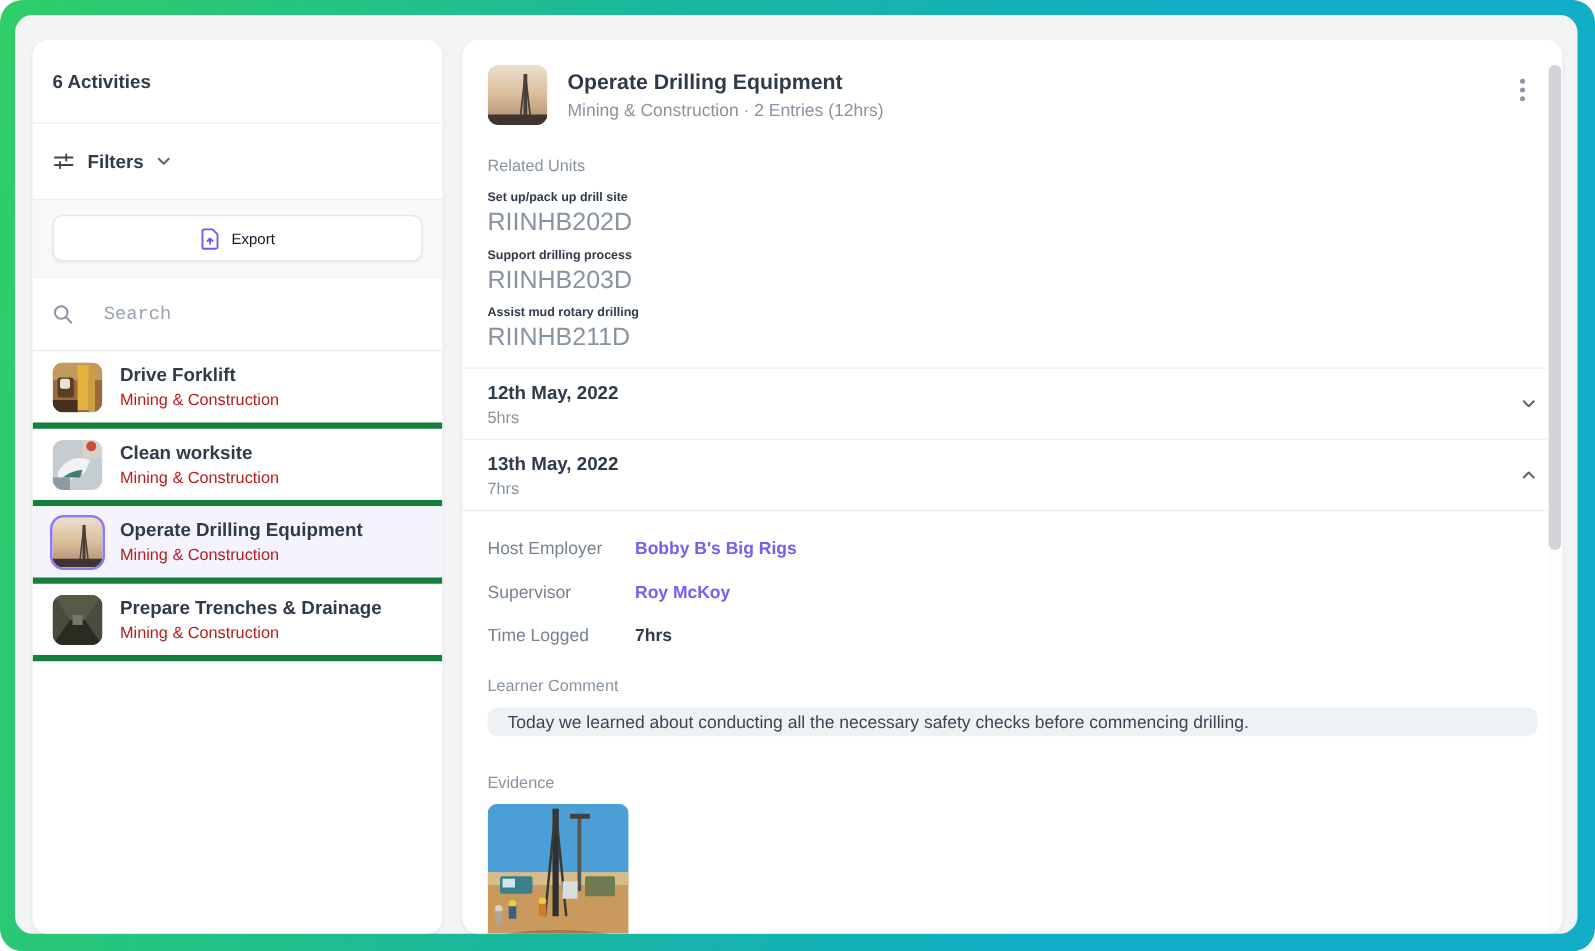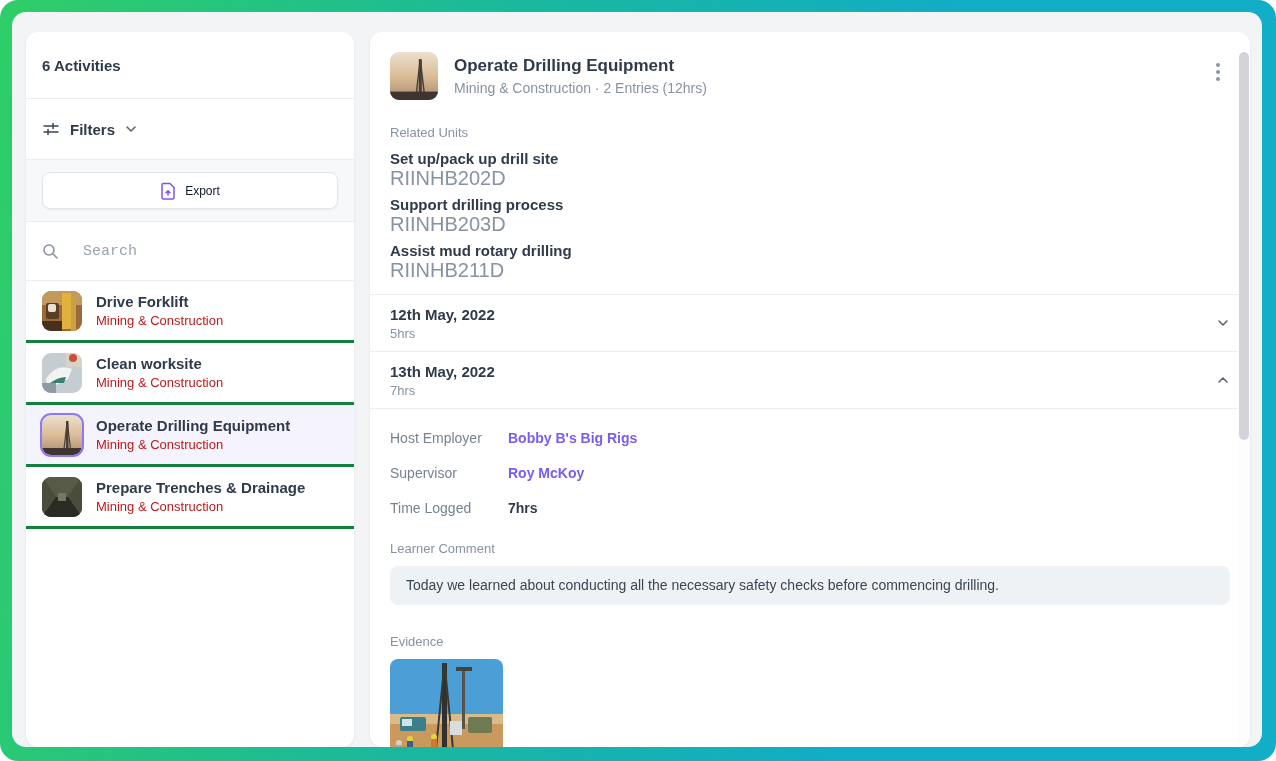--- a/index.html
+++ b/index.html
@@ -36,21 +36,21 @@
     font-size:12px; font-weight:500; color:#0f172a; cursor:pointer; box-shadow:0 1px 2px rgba(16,24,40,.05);
   }
   .sb-search { display:flex; align-items:center; gap:12px; padding:0 16px; height:58px; flex:0 0 auto; }
   .sb-search input {
     border:none; outline:none; font-size:15px; color:#39434f; flex:1; background:transparent;
     font-family:Liberation Mono, monospace;
     margin-left:12px;
   }
   .sb-search input::placeholder { color:#9aa4b0; }
   .sb-list { flex:1; overflow:hidden; }
-  .sb-item { display:flex; align-items:center; gap:14px; padding:0 16px; height:62px; border-bottom:3px solid #15803d; cursor:pointer; }
+  .sb-item { display:flex; align-items:center; gap:14px; padding:0 16px; height:62px; border-bottom:5px solid #15803d; cursor:pointer; }
   .sb-item.selected { background:#f5f3fc; }
   .thumb-wrap { width:40px; height:40px; border-radius:9px; overflow:hidden; flex:0 0 auto; }
   .sb-item.selected .thumb-wrap { outline:2px solid #8f79f0; outline-offset:0; }
   .sb-item .t { font-size:15px; font-weight:700; color:#2f3b4a; line-height:20px; }
   .sb-item .s { font-size:13px; color:#b91c1c; line-height:18px; }
 
   
   .main {
     position:absolute; left:358px; top:20px; width:880px; height:715px;
     overflow:hidden;
@@ -62,35 +62,35 @@
   .m-thumb { width:48px; height:48px; border-radius:9px; overflow:hidden; flex:0 0 auto; }
   .m-head-text { margin-left:16px; padding-top:2px; flex:1; }
   .m-title { font-size:17px; font-weight:700; color:#2f3b4a; line-height:24px; }
   .m-sub { font-size:14px; color:#8793a1; line-height:21px; }
   .kebab { width:24px; height:24px; display:flex; flex-direction:column; align-items:center; justify-content:center; gap:3px; cursor:pointer; margin-top:8px; }
   .kebab i { width:4px; height:4px; border-radius:50%; background:#8b95a5; }
 
   .m-related { padding:4px 20px 14px; }
   .sec-label { font-size:13px; color:#8793a1; line-height:18px; }
   .unit { margin-top:7px; }
-  .unit .n { font-size:15px; font-weight:700; color:#2f3b4a; line-height:20px; }
+  .unit .n { font-size:10px; font-weight:700; color:#2f3b4a; line-height:20px; }
   .unit .c { font-size:20px; color:#8793a1; line-height:19px; }
 
   .entry-row { display:flex; align-items:center; justify-content:space-between; padding:9px 20px; height:57px; border-top:1px solid #eceef1; cursor:pointer; }
   .entry-row .d { font-size:15px; font-weight:700; color:#2f3b4a; line-height:21px; }
   .entry-row .h { font-size:13px; color:#8793a1; line-height:18px; }
 
   .entry-detail { border-top:1px solid #eceef1; padding:20px 20px 0; }
   .dt-row { display:flex; margin-bottom:16px; }
   .dt-label { width:118px; flex:0 0 auto; font-size:14px; color:#76828f; line-height:19px; }
   .dt-val { font-size:14px; font-weight:700; line-height:19px; color:#2f3b4a; }
   .dt-val.link { color:#7a5cf0; cursor:pointer; }
 
   .comment-label { margin-top:22px; }
-  .comment-box { margin-top:8px; background:#eef2f5; border-radius:8px; padding:10px 16px; font-size:14px; color:#3a4654; line-height:19px; }
+  .comment-box { margin-top:8px; background:#eef2f5; border-radius:8px; padding:2px 16px; font-size:14px; color:#3a4654; line-height:19px; }
   .evidence-label { margin-top:28px; }
   .evidence-img { margin-top:8px; width:113px; height:120px; border-radius:8px; overflow:hidden; cursor:pointer; position:relative; }
 
   svg { display:block; }
 </style>
 </head>
 <body>
 
 <div class="frame">
   <div class="page">

